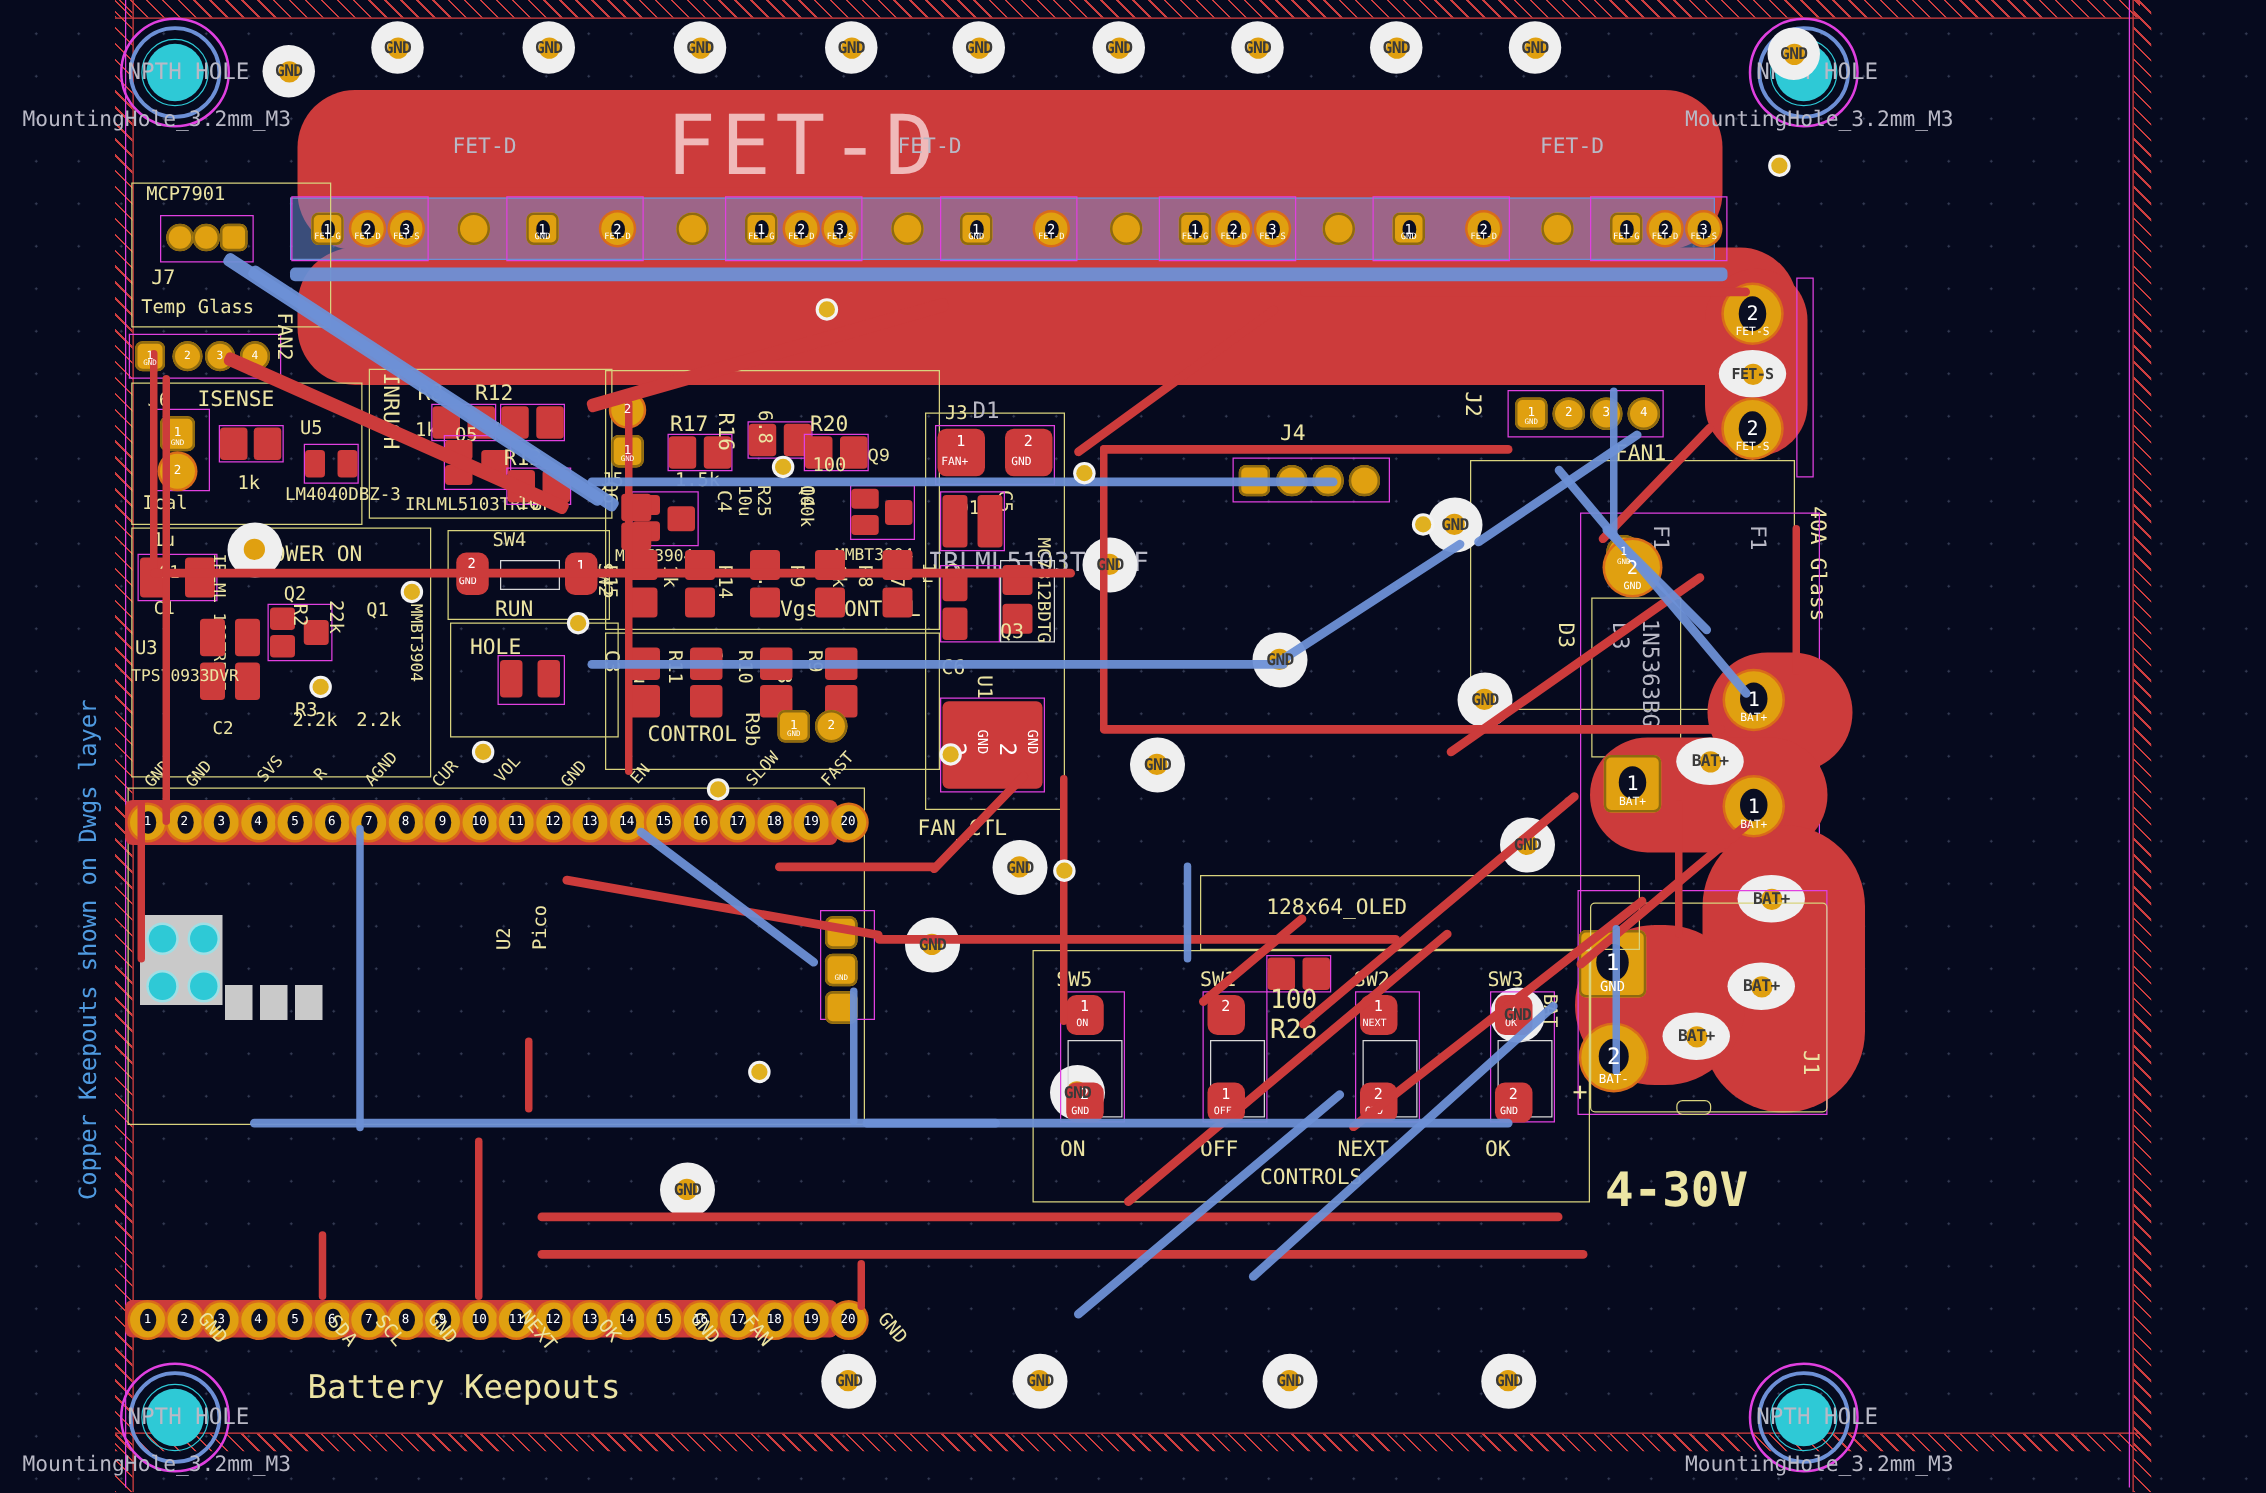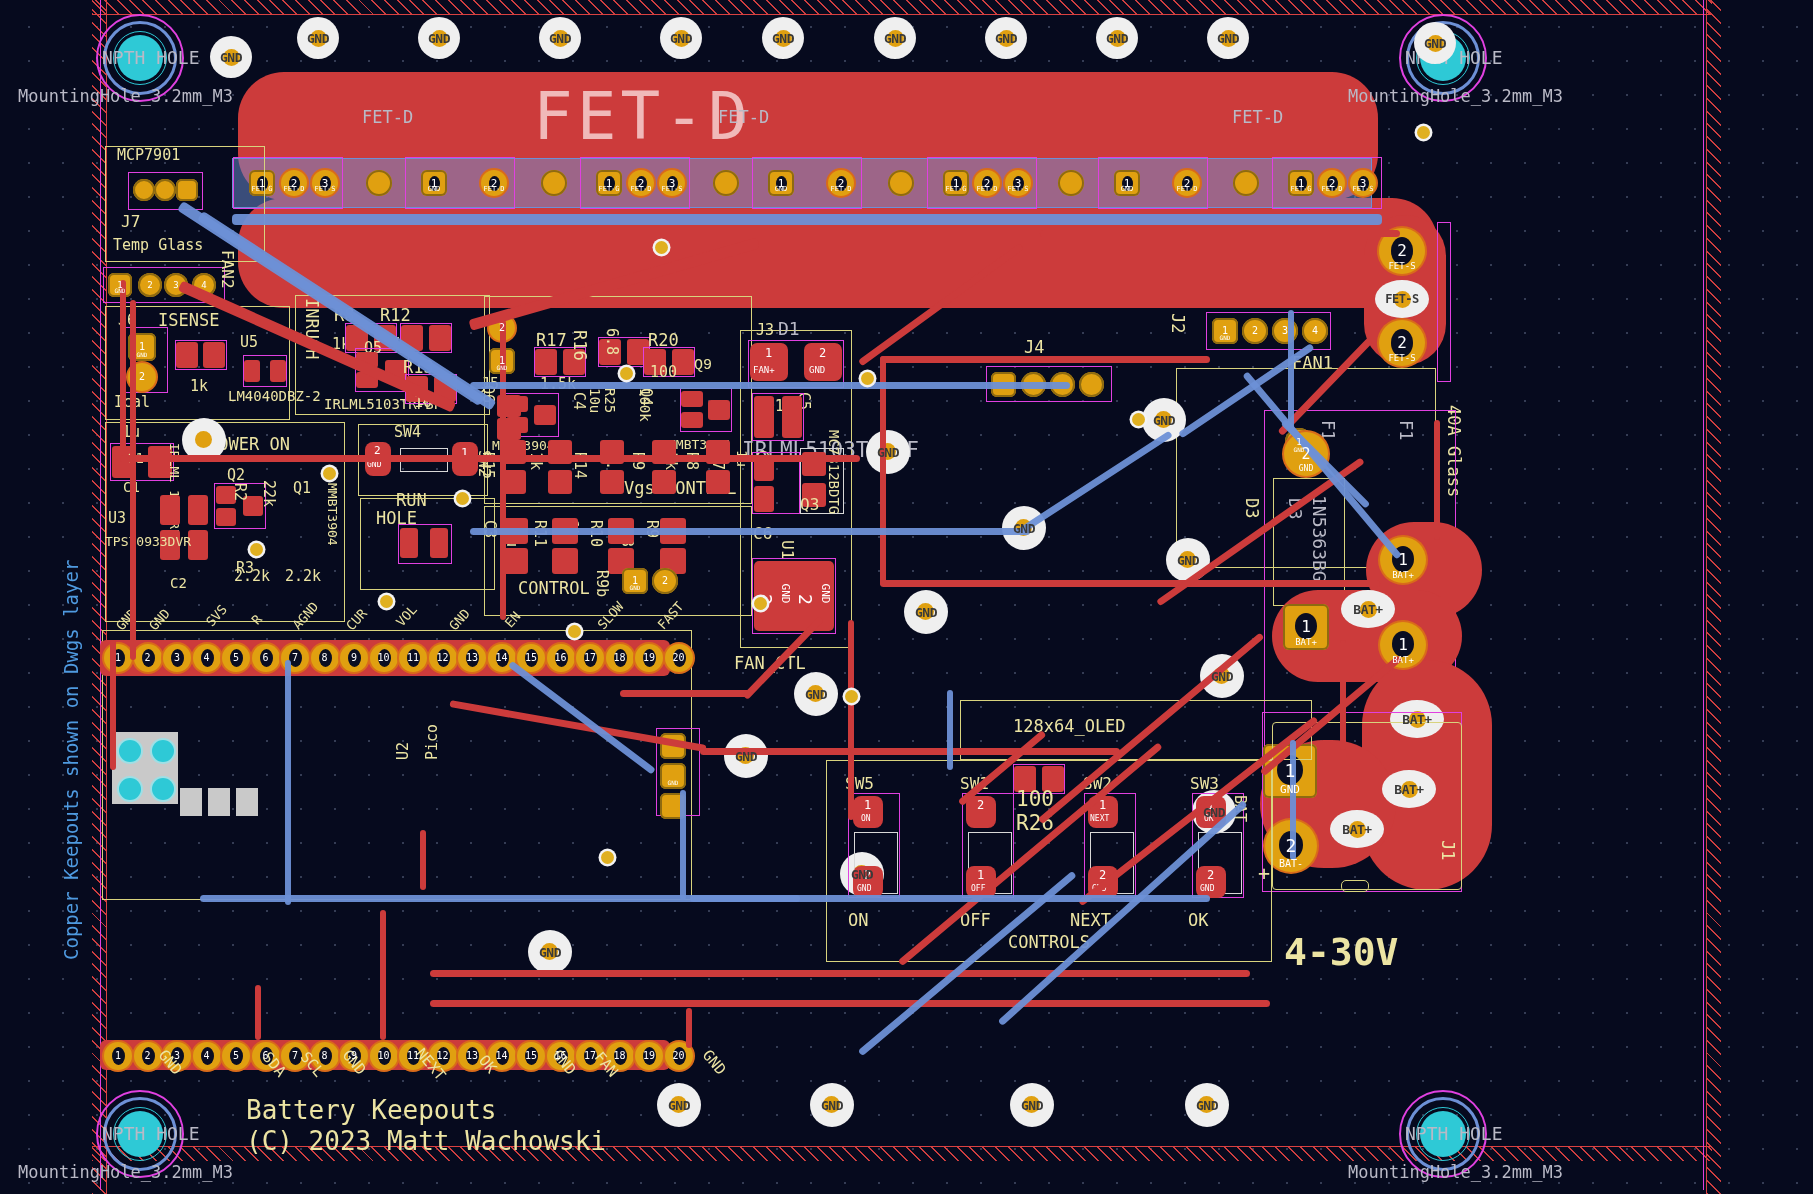--- a/index.html
+++ b/index.html
@@ -376,21 +376,21 @@
     </div>
   <div class="silk" style="left:114px;top:394px;font-size:15px;">Ical</div>
   <div class="smdbox" style="left:175px;top:340px;width:52px;height:30px;"></div>
   <div class="smd" style="left:176px;top:342px;width:22px;height:26px;"></div>
   <div class="smd" style="left:203px;top:342px;width:22px;height:26px;"></div>
   <div class="silk" style="left:190px;top:378px;font-size:15px;">1k</div>
   <div class="silk" style="left:240px;top:334px;font-size:15px;">U5</div>
   <div class="court m" style="left:243px;top:355px;width:44px;height:32px;"></div>
   <div class="smd" style="left:244px;top:360px;width:16px;height:22px;"></div>
   <div class="smd" style="left:270px;top:360px;width:16px;height:22px;"></div>
-  <div class="silk" style="left:228px;top:388px;font-size:14px;">LM4040DBZ-2</div>
+  <div class="silk" style="left:228px;top:388px;font-size:14px;">LM4040DBZ-3</div>
 
   <div class="court" style="left:105px;top:422px;width:240px;height:200px;"></div>
   <div class="silk" style="left:208px;top:434px;">POWER ON</div>
   <div class="silk" style="left:122px;top:424px;font-size:15px;">1u</div>
   <div class="smdbox" style="left:110px;top:443px;width:64px;height:38px;"></div>
   <div class="smd" style="left:112px;top:446px;width:24px;height:32px;"></div>
   <div class="smd" style="left:148px;top:446px;width:24px;height:32px;"></div>
   <div class="silk" style="left:127px;top:450px;font-size:14px;">C1</div>
   <div class="silk" style="left:123px;top:479px;font-size:14px;">C1</div>
   <div class="silk rot" style="left:182px;top:443px;transform:rotate(90deg);font-size:13px;">IRLML 103TRPBF</div>
@@ -437,21 +437,21 @@
   <div class="smd" style="left:406px;top:376px;width:22px;height:26px;"></div>
   <div class="smd" style="left:434px;top:376px;width:22px;height:26px;"></div>
   <div class="silk" style="left:414px;top:394px;font-size:15px;">10</div>
 
   <div class="court" style="left:358px;top:424px;width:130px;height:72px;"></div>
   <div class="silk" style="left:394px;top:424px;font-size:15px;">SW4</div>
   <div class="court w" style="left:400px;top:448px;width:48px;height:24px;"></div>
   <div class="smd" style="left:452px;top:442px;width:26px;height:34px;border-radius:8px;">
       <span style="position:absolute;left:9px;top:4px;color:#fff;font-size:12px;">1</span>
     </div>
-  <div class="silk" style="left:396px;top:490px;">RUN</div>
+  <div class="silk" style="left:396px;top:478px;">RUN</div>
   <div class="smd" style="left:365px;top:442px;width:26px;height:34px;border-radius:8px;">
       <span style="position:absolute;left:9px;top:2px;color:#fff;font-size:11px;">2</span>
       <span style="position:absolute;left:2px;top:18px;color:#fff;font-size:8px;">GND</span>
     </div>
   <div class="silk rot" style="left:492px;top:450px;transform:rotate(90deg);font-size:15px;">SW2</div>
 
   <div class="pad ring" style="left:489px;top:315px;width:26px;height:26px;">
       <span class="num" style="font-size:10px">2</span>
     </div>
   <div class="pad sq" style="left:489px;top:348px;width:26px;height:26px;">
@@ -1102,14 +1102,13 @@
   <div class="via" style="left:250px;top:543px;width:13px;height:13px;"></div>
   <div class="via" style="left:845px;top:690px;width:13px;height:13px;"></div>
   <div class="via" style="left:601px;top:851px;width:13px;height:13px;"></div>
   <div class="via" style="left:1417px;top:126px;width:13px;height:13px;"></div>
   <div class="via" style="left:380px;top:595px;width:13px;height:13px;"></div>
   <div class="via" style="left:568px;top:625px;width:13px;height:13px;"></div>
 
   <div class="dwg rot" style="left:60px;top:960px;transform:rotate(-90deg);">Copper Keepouts shown on Dwgs layer</div>
 
   <div class="silk big" style="left:246px;top:1095px;">Battery Keepouts</div>
-  <div class="silk big" style="left:246px;top:1126px;">(C) 2023 Matt Wachowski</div>
 </div>
 
 </body></html>

